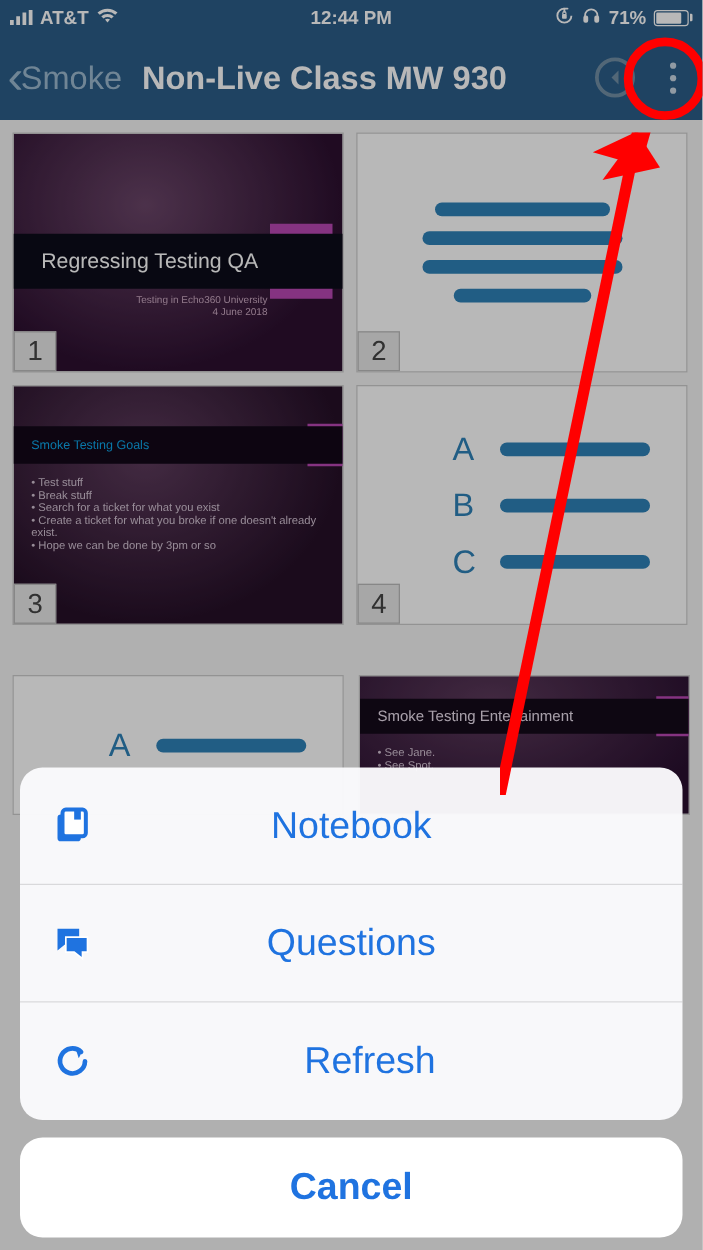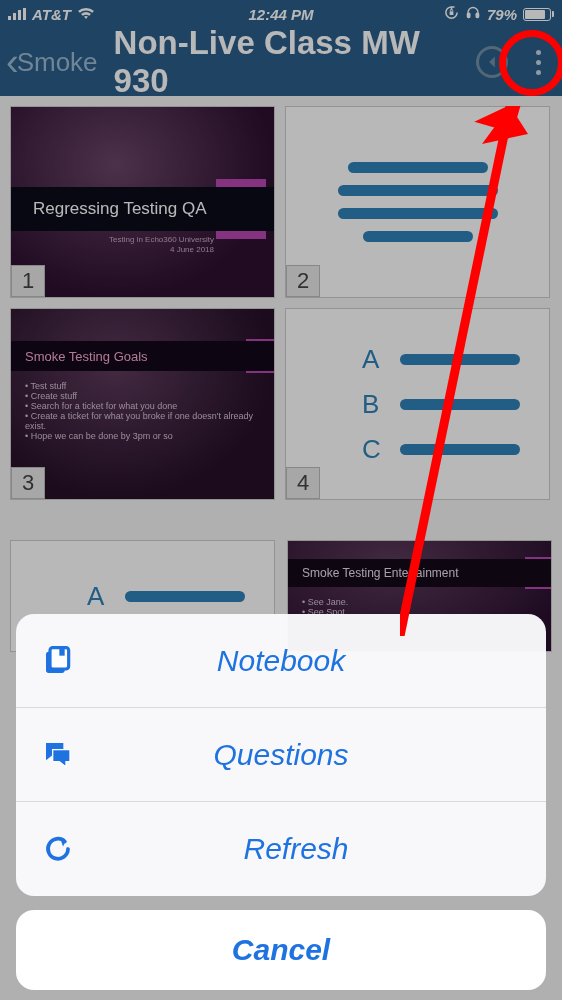--- a/index.html
+++ b/index.html
@@ -1,28 +1,28 @@
 <!DOCTYPE html>
 <html><head>
 <meta charset="utf-8">
 <style>
   * { box-sizing: border-box; margin: 0; padding: 0; }
   html, body { width: 562px; height: 1000px; overflow: hidden; font-family: -apple-system, Helvetica, Arial, sans-serif; }
   body { background: #f4f4f4; position: relative; }
 
   
-  .status-bar { height: 28px; background: #2b5d88; color: #fff; display: flex; align-items: center; justify-content: space-between; padding: 0 8px; font-size: 15px; font-weight: 600; font-style: italic; }
+  .status-bar { height: 28px; background: #2b5d88; color: #fff; display: flex; align-items: center; justify-content: space-between; padding: 0 8px; font-size: 15px; font-weight: 600; }
   .status-left, .status-right { display: flex; align-items: center; gap: 6px; }
   .status-center { position:absolute; left:0; right:0; text-align:center; pointer-events:none;}
 
   
   .nav-bar { height: 68px; background: #2b5d88; display: flex; align-items: center; padding: 0 6px; color: #fff; position: relative; }
   .back-group { display: flex; align-items: center; color: #9bb9cf; font-size: 26px; }
   .back-chevron { font-size: 38px; line-height: 1; color:#9bb9cf; font-weight:300; margin-right:-2px;}
-  .nav-title { font-size: 33px; font-weight: 600; color: #fff; margin-left: 16px; flex:1;}
+  .nav-title { font-size: 26px; font-weight: 600; color: #fff; margin-left: 16px; flex:1;}
   .nav-icons { display: flex; align-items: center; gap: 12px; }
   .circ-back { width: 32px; height: 32px; border: 3px solid #728fa6; border-radius: 50%; display:flex; align-items:center; justify-content:center; color:#728fa6;}
   .circ-back svg { width:14px; height:14px; }
   .kebab { width: 36px; height: 36px; display:flex; flex-direction:column; align-items:center; justify-content:center; gap:5px;}
   .kebab span { width:5px; height:5px; background:#c8d6e2; border-radius:50%; }
 
   
   .anno-circle { position:absolute; top:30px; right:-3px; width:66px; height:66px; border:7px solid #ff0000; border-radius:50%; z-index:50; pointer-events:none;}
   .anno-arrow { position:absolute; top:106px; left:400px; width:130px; height:530px; z-index:50; pointer-events:none;}
 
@@ -39,21 +39,21 @@
   .s1 .sub { position:absolute; top:128px; right:60px; color:#c9a8c0; font-size:8px; text-align:right; line-height:1.3;}
 
   
   .s2, .s5 { display:flex; flex-direction:column; align-items:center; justify-content:center; gap:12px; background:#fff; }
   .bline { height:11px; background:#2f82b7; border-radius:6px; }
 
   
   .s3 { background: radial-gradient(ellipse at 40% 30%, #5d3b5c 0%, #261028 70%); color:#fff; }
   .s3 .hdr { position:absolute; top:32px; left:0; right:0; height:30px; background:#120818; display:flex; align-items:center;}
   .s3 .hdr-pink { position:absolute; top:30px; right:0; width:28px; height:34px; background:#b947b3;}
-  .s3 .hdr-title { font-size:13px; margin-left:14px; color:#f9a8d4;}
+  .s3 .hdr-title { font-size:10px; margin-left:14px; color:#0ea5e9;}
   .s3 ul { position:absolute; top:72px; left:14px; font-size:9px; list-style:none; color:#d3c3d3;}
   .s3 ul li::before { content:"• "; }
 
   
   .s4 { display:flex; flex-direction:column; justify-content:center; gap:14px; padding-left:76px; background:#fff; font-size:26px; }
   .s4 .row { display:flex; align-items:center; gap:16px; }
   .s4 .letter { color:#2f82b7; font-weight:500; width:22px; }
   .s4 .row .bline { width:120px; }
 
   
@@ -67,21 +67,21 @@
   .s6-outer .hdr { position:absolute; top:18px; left:0; right:0; height:28px; background:#140a1a; display:flex; align-items:center;}
   .s6-outer .hdr-pink { position:absolute; top:16px; right:0; width:26px; height:32px; background:#b947b3;}
   .s6-outer .hdr-title { font-size:12px; margin-left:14px; color:#e8ddea;}
   .s6-outer ul { position:absolute; top:56px; left:14px; font-size:9px; list-style:none; color:#d3c3d3;}
   .s6-outer ul li::before { content:"• "; }
 
   
   .dim { position:absolute; inset:0; background:rgba(0,0,0,0.28); z-index:10; }
 
   
-  .sheet-wrap { position:absolute; bottom:10px; left:16px; right:16px; z-index:20;font-style:italic; }
+  .sheet-wrap { position:absolute; bottom:10px; left:16px; right:16px; z-index:20; }
   .sheet { background:rgba(250,250,252,0.97); border-radius:18px; overflow:hidden; margin-bottom:14px; }
   .sheet-item { height:94px; display:flex; align-items:center; justify-content:center; position:relative; font-size:30px; color:#1f73e0; border-bottom:1px solid rgba(0,0,0,0.12); }
   .sheet-item:last-child { border-bottom:none;padding-left:30px; }
   .sheet-item .ic { position:absolute; left:24px; width:36px; height:36px; display:flex; align-items:center; justify-content:center; }
   .cancel { background:#fff; border-radius:18px; height:80px; display:flex; align-items:center; justify-content:center; font-size:30px; color:#1f73e0; font-weight:600; }
 
   .signal-bars { display:inline-flex; align-items:flex-end; gap:2px; height:12px;}
   .signal-bars span { width:3px; background:#fff; }
   .signal-bars span:nth-child(1){height:4px;}
   .signal-bars span:nth-child(2){height:7px;}
@@ -120,21 +120,21 @@
           <path d="M10 10 v-1 a2 2 0 0 1 4 0 v1" stroke-width="1.6"></path>
         </svg>
     </span>
     <span>
       <svg width="16" height="15" viewBox="0 0 24 24" fill="none" stroke="#fff" stroke-width="2.2">
           <path d="M4 14 v-2 a8 8 0 0 1 16 0 v2"></path>
           <rect x="3" y="13" width="4" height="7" rx="1.5" fill="#fff"></rect>
           <rect x="17" y="13" width="4" height="7" rx="1.5" fill="#fff"></rect>
         </svg>
     </span>
-    <span>79%</span>
+    <span>71%</span>
     <span class="battery">
         <span class="body"></span>
         <span class="tip"></span>
       </span>
   </div>
 </div>
 
 <div class="nav-bar">
   <div class="back-group">
     <span class="back-chevron">‹</span>
@@ -184,22 +184,22 @@
     <div class="num">2</div>
   </div>
 
   <div class="slide s3">
     <div class="hdr-pink"></div>
     <div class="hdr">
         <span class="hdr-title">Smoke Testing Goals</span>
       </div>
     <ul>
       <li>Test stuff</li>
-      <li>Create stuff</li>
-      <li>Search for a ticket for what you done</li>
+      <li>Break stuff</li>
+      <li>Search for a ticket for what you exist</li>
       <li>Create a ticket for what you broke if one doesn't already exist.</li>
       <li>Hope we can be done by 3pm or so</li>
     </ul>
     <div class="num">3</div>
   </div>
 
   <div class="slide s4">
     <div class="row">
         <span class="letter">A</span>
         <span class="bline"></span>

